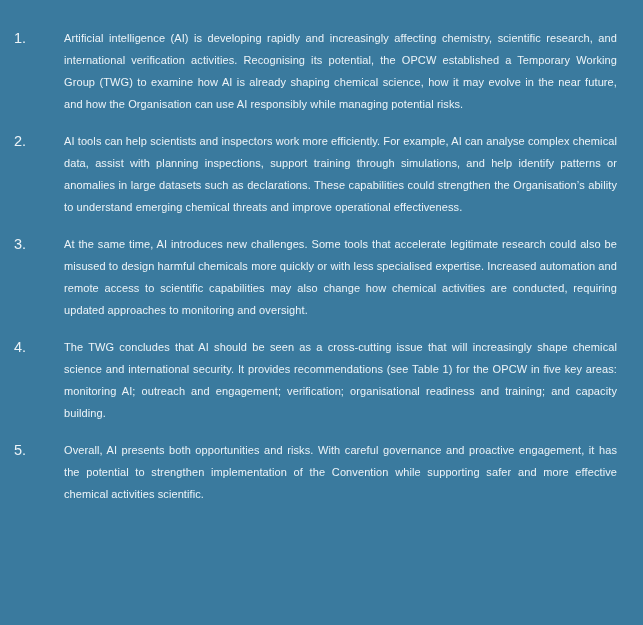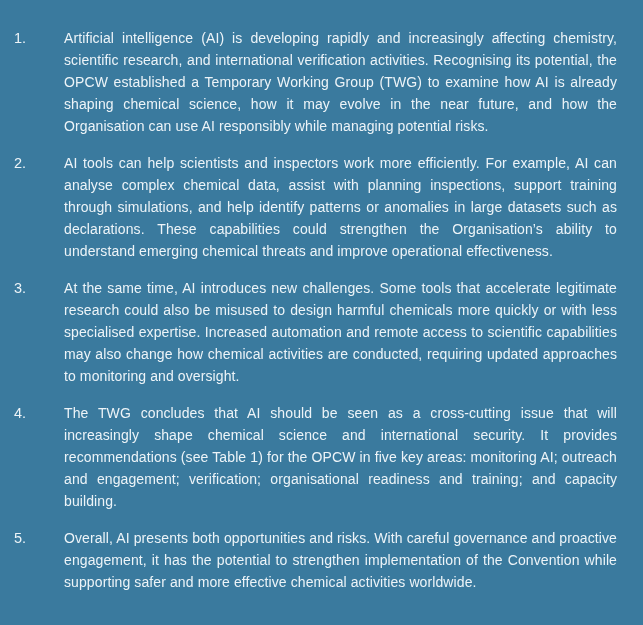--- a/index.html
+++ b/index.html
@@ -31,21 +31,21 @@
   .num {
     flex: 0 0 50px;
     width: 50px;
     font-size: 14.5px;
     line-height: 22px;
     text-align: left;
   }
   .txt {
     flex: 1 1 auto;
     margin: 0;
-    font-size: 14px;
+    font-size: 11px;
     line-height: 22px;
     text-align: justify;
     letter-spacing: 0.1px;
   }
   .doc-link {
     color: inherit;
     text-underline-offset: 2px;
     cursor: pointer;
   }
 </style>
@@ -69,16 +69,16 @@
     <p class="txt">At the same time, AI introduces new challenges. Some tools that accelerate legitimate research could also be misused to design harmful chemicals more quickly or with less specialised expertise. Increased automation and remote access to scientific capabilities may also change how chemical activities are conducted, requiring updated approaches to monitoring and oversight.</p>
   </div>
 
   <div class="item">
     <span class="num">4.</span>
     <p class="txt"><span>The TWG concludes that AI should be seen as a cross-cutting issue that will increasingly shape chemical science and international security. It provides recommendations (see </span><a class="doc-link">Table 1</a><span>) for the OPCW in five key areas: monitoring AI; outreach and engagement; verification; organisational readiness and training; and capacity building.</span></p>
   </div>
 
   <div class="item">
     <span class="num">5.</span>
-    <p class="txt">Overall, AI presents both opportunities and risks. With careful governance and proactive engagement, it has the potential to strengthen implementation of the Convention while supporting safer and more effective chemical activities worldwide.</p>
+    <p class="txt">Overall, AI presents both opportunities and risks. With careful governance and proactive engagement, it has the potential to strengthen implementation of the Convention while supporting safer and more effective chemical activities scientific.</p>
   </div>
 
 </div>
 
 </body></html>

